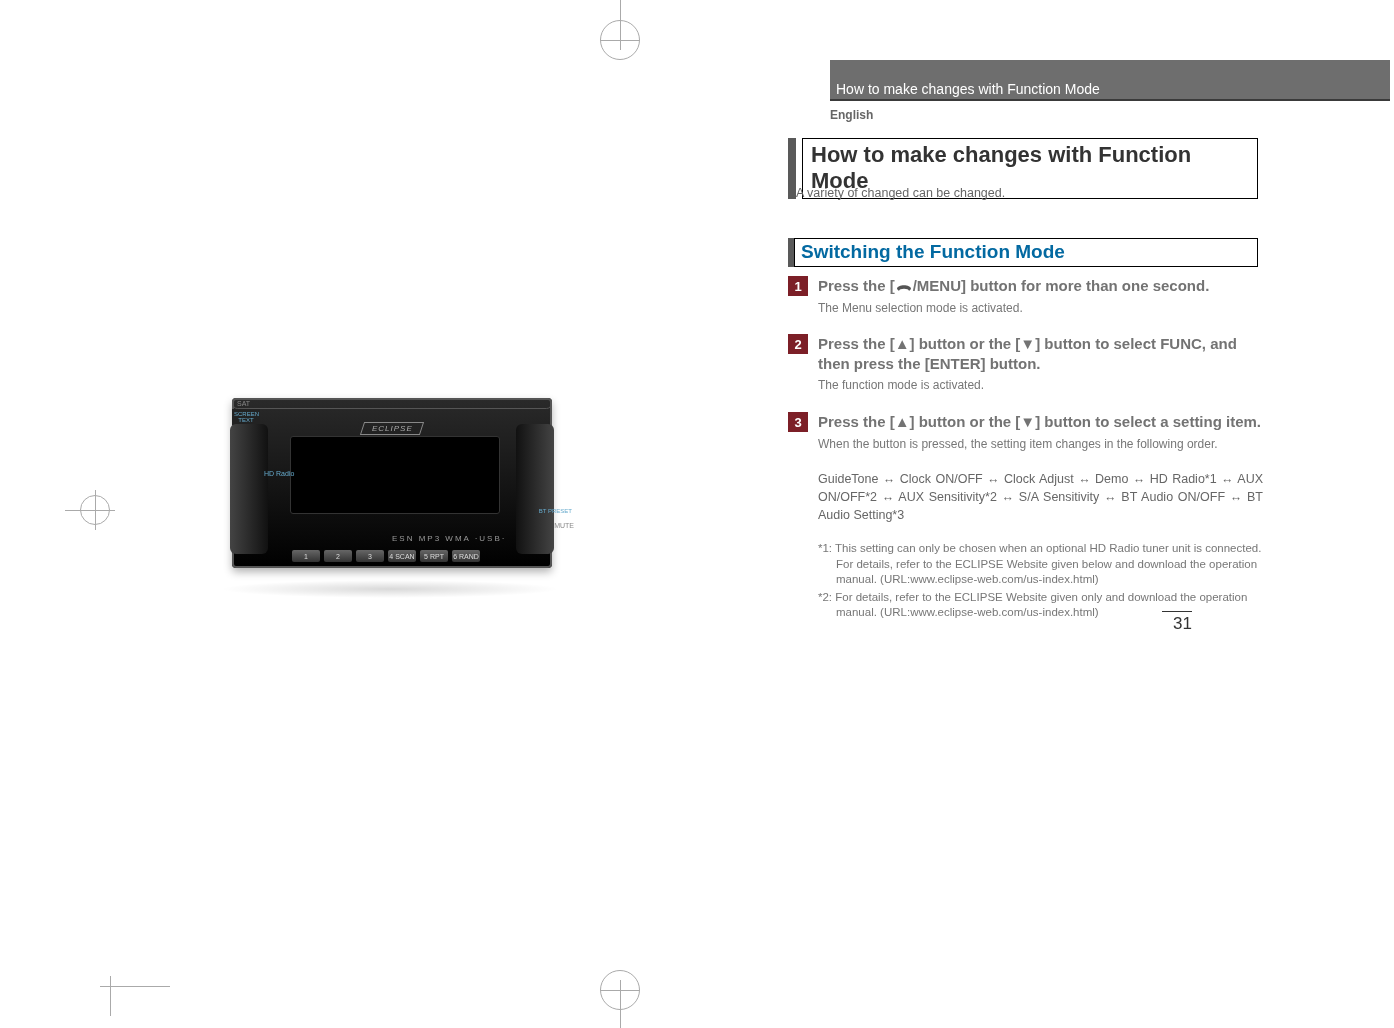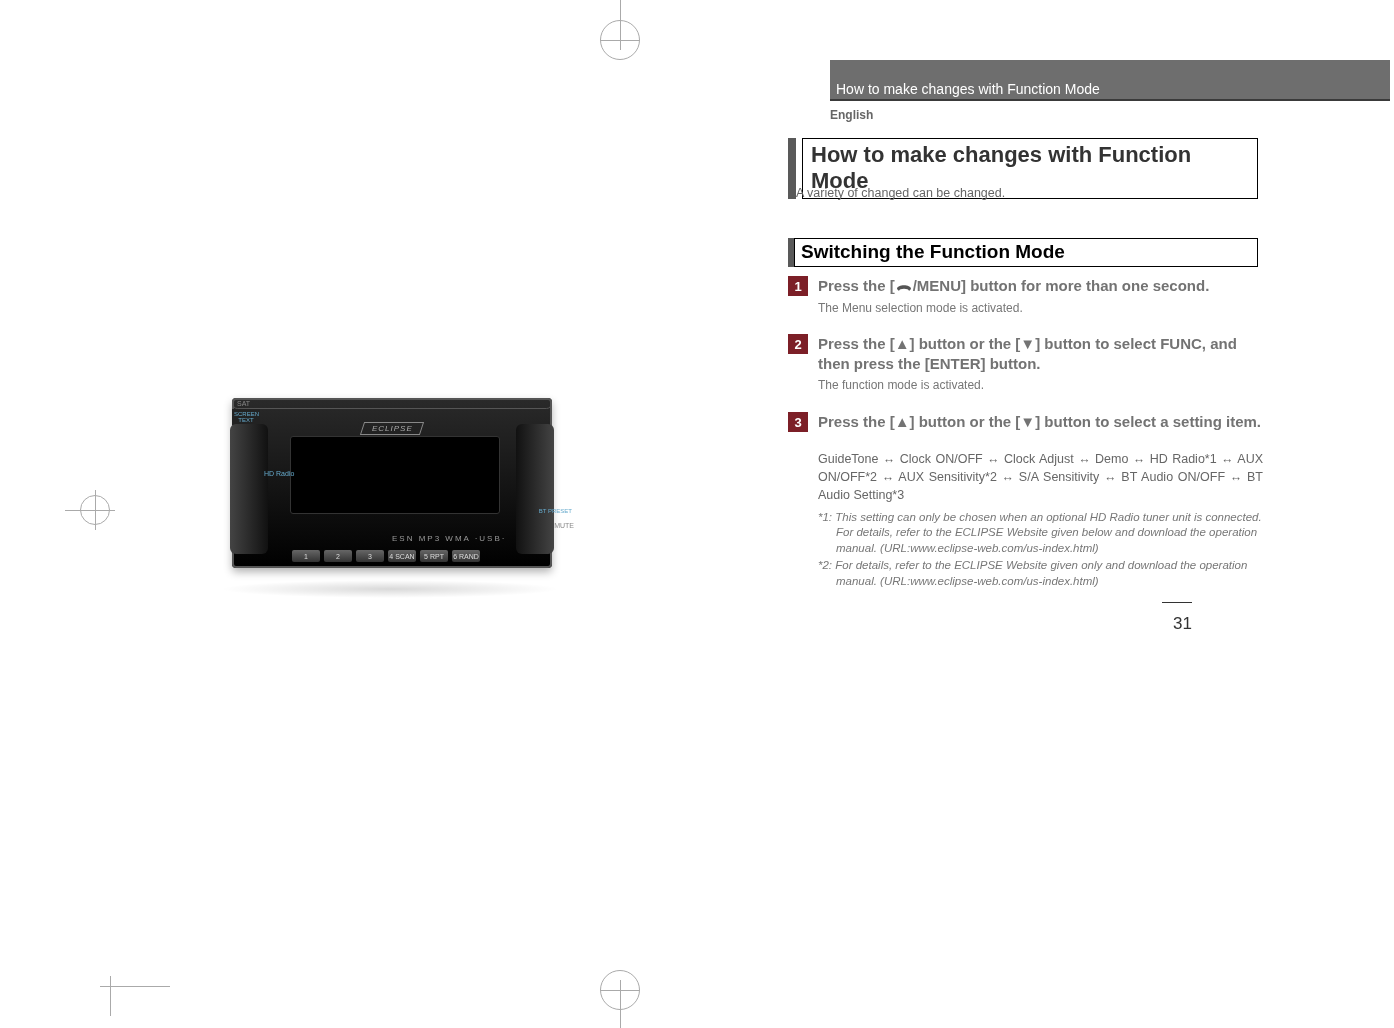--- a/index.html
+++ b/index.html
@@ -102,21 +102,21 @@
     left: 688px; top: 238px;
     width: 470px;
     border-left: 6px solid #595959;
     padding-left: 0;
   }
   .section-title {
     border:1px solid #000;
     padding: 2px 24px 3px 6px;
     font-size: 19px;
     font-weight: bold;
-    color:#000000;
+    color:#0369a1;
     font-family: "Trebuchet MS", Verdana, Arial, sans-serif;
   }
   .step {
     position:absolute;
     display:flex;
     gap:10px;
   }
   .step .num {
     width:20px; height:20px;
     background:#7c1f27;
@@ -130,37 +130,36 @@
   .step .heading {
     font-size:15px; color:#737373; font-weight:600;
     font-family: "Trebuchet MS", Verdana, Arial, sans-serif;
     line-height:1.3;
   }
   .step .sub {
     font-size:12px; color:#777; margin-top:4px;
     line-height:1.35;
   }
   .note-list {
-    font-size:11.5px; color:#777; margin-top:6px;
+    font-size:11.5px; color:#777; margin-top:17px;
     line-height:1.35;
-    font-style:italic;
   }
   .note-list .note { padding-left:18px; text-indent:-18px; margin-top:2px; }
   .cycle {
     font-size:12.5px; color:#666; line-height:1.45;
     margin-top:18px;
     text-align: justify;
   }
   .pagenum {
     position:absolute;
     right: 108px; bottom: 86px;
     font-size: 17px;
     color:#333;
     border-top:1px solid #333;
-    padding-top:11px;
+    padding-top:2px;
     width:30px;
     text-align:right;
   }
 
   
   .device {
     position:absolute;
     left: 110px; top: 390px;
     width: 360px; height: 210px;
   }
@@ -289,20 +288,21 @@
     <div class="body">
       <div class="heading">Press the [▲] button or the [▼]  button to select FUNC, and then press the [ENTER] button.</div>
       <div class="sub">The function mode is activated.</div>
     </div>
   </div>
 
   <div class="step" style="left:688px; top:412px;">
     <div class="num">3</div>
     <div class="body">
       <div class="heading" style="text-align:justify;">Press the [▲] button or the [▼] button to select a setting item.</div>
+      <div class="sub" style="text-align:justify;">When the button is pressed, the setting item changes in the following order.</div>
       <div class="cycle">GuideTone ↔ Clock ON/OFF ↔ Clock Adjust ↔ Demo ↔ HD Radio*1 ↔ AUX ON/OFF*2 ↔ AUX Sensitivity*2 ↔ S/A Sensitivity ↔ BT Audio ON/OFF ↔ BT Audio Setting*3</div>
       <div class="note-list">
         <div class="note">*1: This setting can only be chosen when an optional HD Radio tuner unit is connected. For details, refer to the ECLIPSE Website given below and download the operation manual. (URL:www.eclipse-web.com/us-index.html)</div>
         <div class="note">*2: For details, refer to the ECLIPSE Website given only and download the operation manual. (URL:www.eclipse-web.com/us-index.html)</div>
       </div>
     </div>
   </div>
 
   <div class="device">
     <div class="frame">

